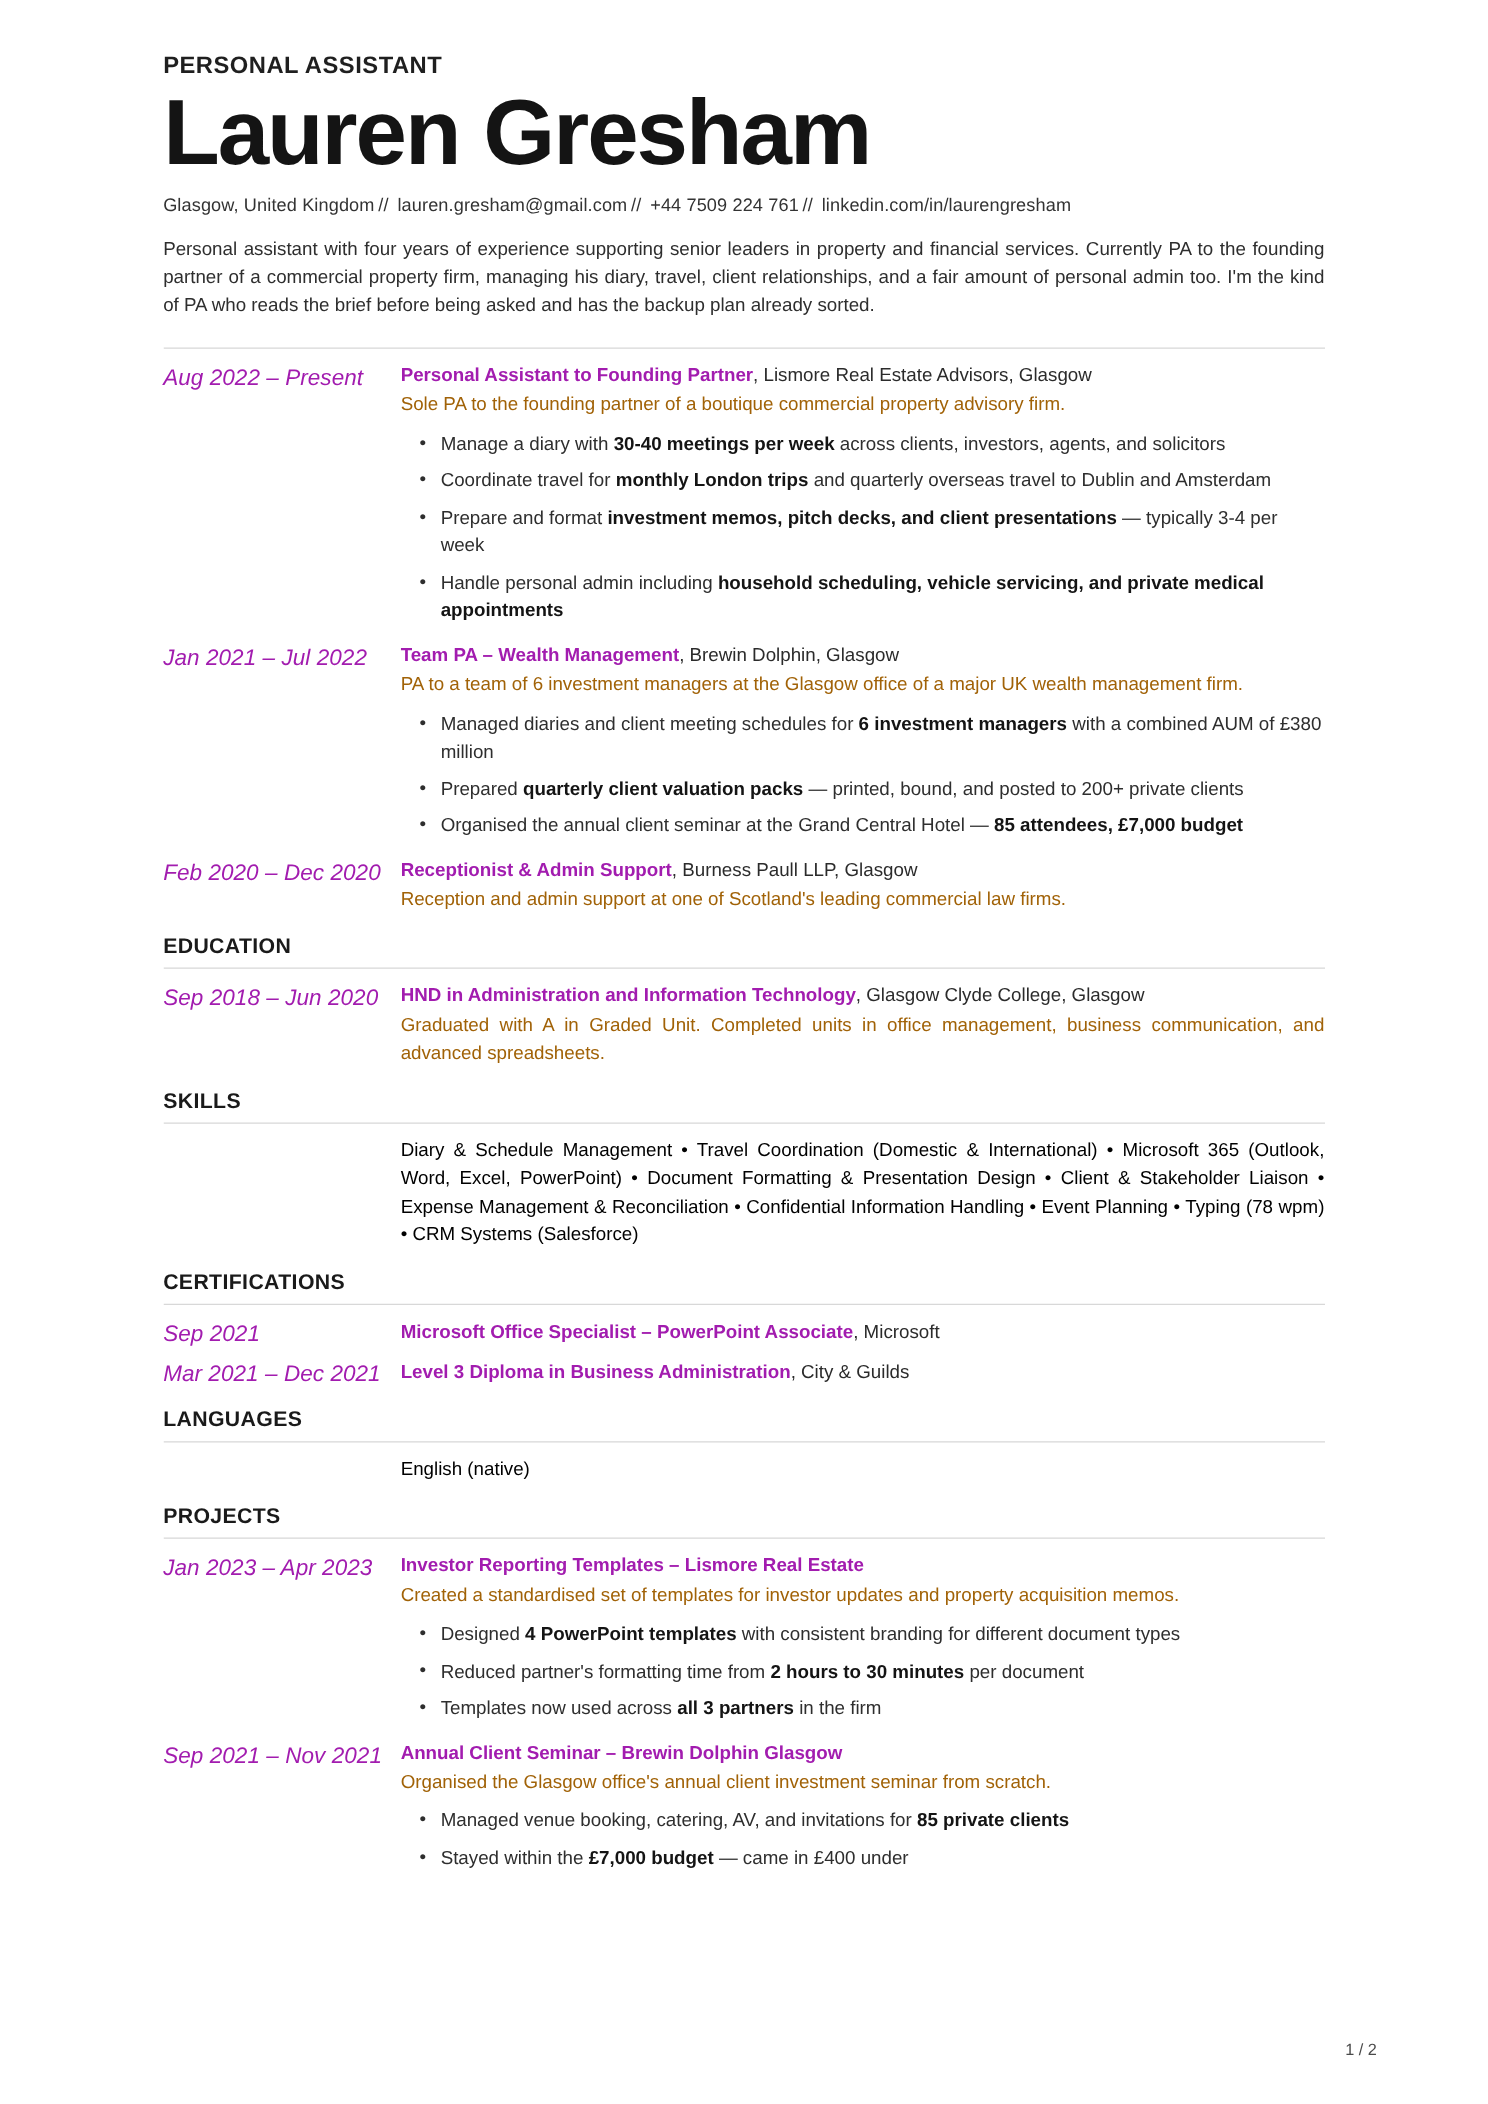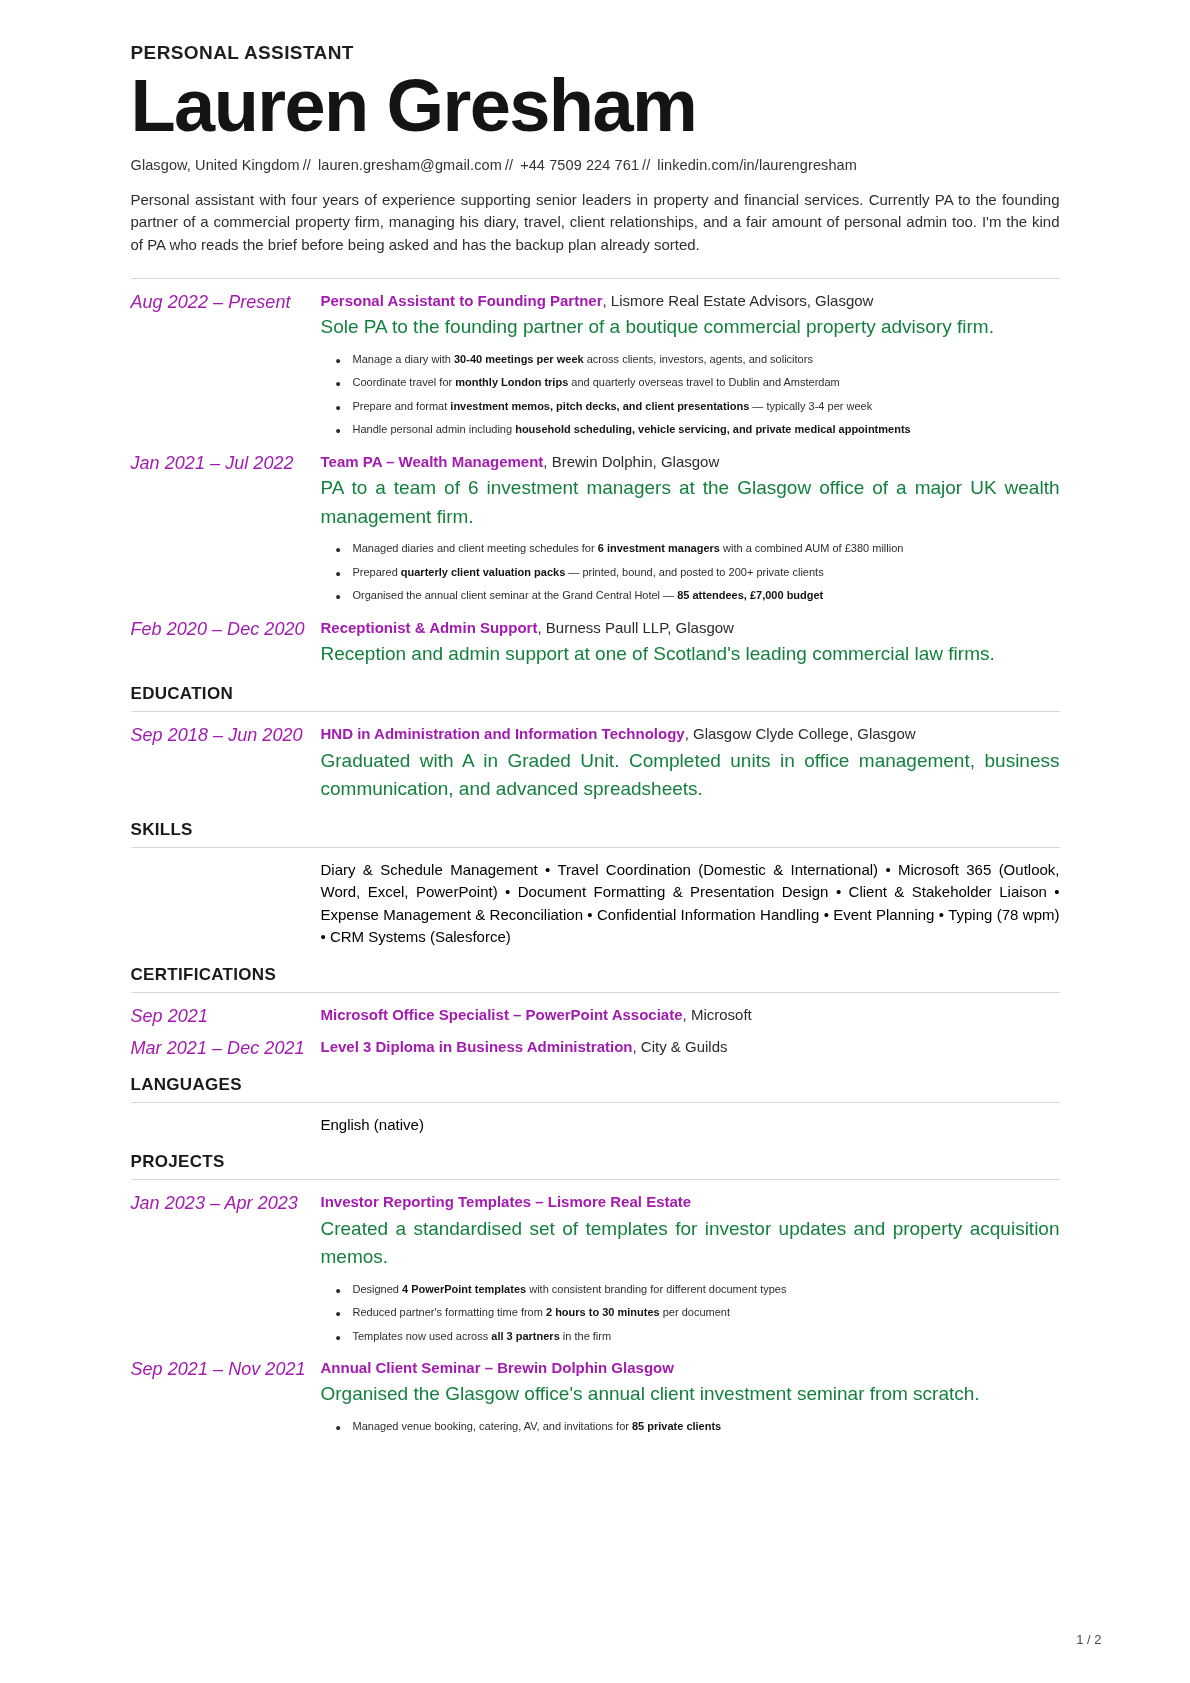--- a/index.html
+++ b/index.html
@@ -86,33 +86,33 @@
     letter-spacing: 0.05px;
   }
   .entry-body { flex: 1; }
   .entry-heading {
     font-size: 15px;
     color: #2b2b2b;
     line-height: 1.42;
   }
   .entry-heading b { font-weight: bold; color: #a21caf; }
   .entry-sub {
-    font-size: 19px;
-    color: #15803d;
+    font-size: 15px;
+    color: #a16207;
     line-height: 1.5;
     margin-top: 2px;
     text-align: justify;
   }
   ul.bullets {
     margin: 9px 0 0 0;
     padding: 0 0 0 32px;
     list-style: none;
   }
   ul.bullets li {
-    font-size: 11px;
+    font-size: 15px;
     line-height: 1.5;
     color: #2e2e2e;
     margin-bottom: 7px;
     position: relative;
   }
   ul.bullets li:last-child { margin-bottom: 0; }
   ul.bullets li::before {
     content: "\2022";
     position: absolute;
     left: -17px;
@@ -267,20 +267,21 @@
             </ul>
           </div>
         </div>
         <div class="entry">
           <div class="entry-date">Sep 2021 – Nov 2021</div>
           <div class="entry-body">
             <div class="entry-heading"><b>Annual Client Seminar – Brewin Dolphin Glasgow</b></div>
             <div class="entry-sub">Organised the Glasgow office's annual client investment seminar from scratch.</div>
             <ul class="bullets">
               <li>Managed venue booking, catering, AV, and invitations for <b>85 private clients</b></li>
+              <li>Stayed within the <b>£7,000 budget</b> — came in £400 under</li>
             </ul>
           </div>
         </div>
       </div>
   </div>
 
   <div class="page-footer">1 / 2</div>
 
 </div>
 

